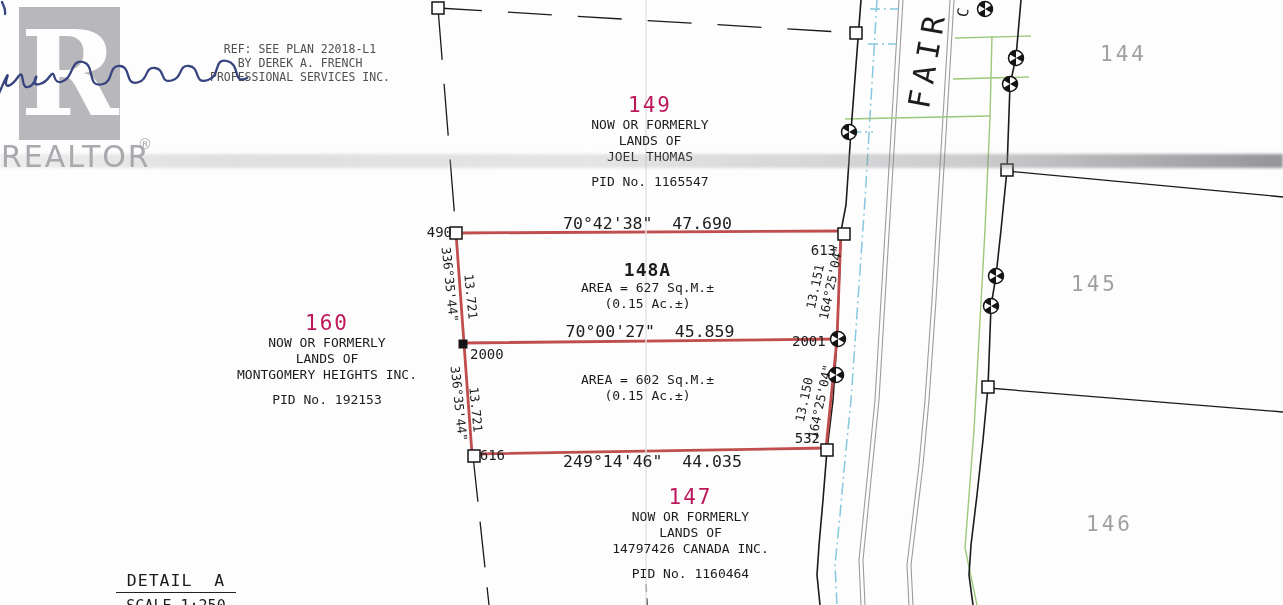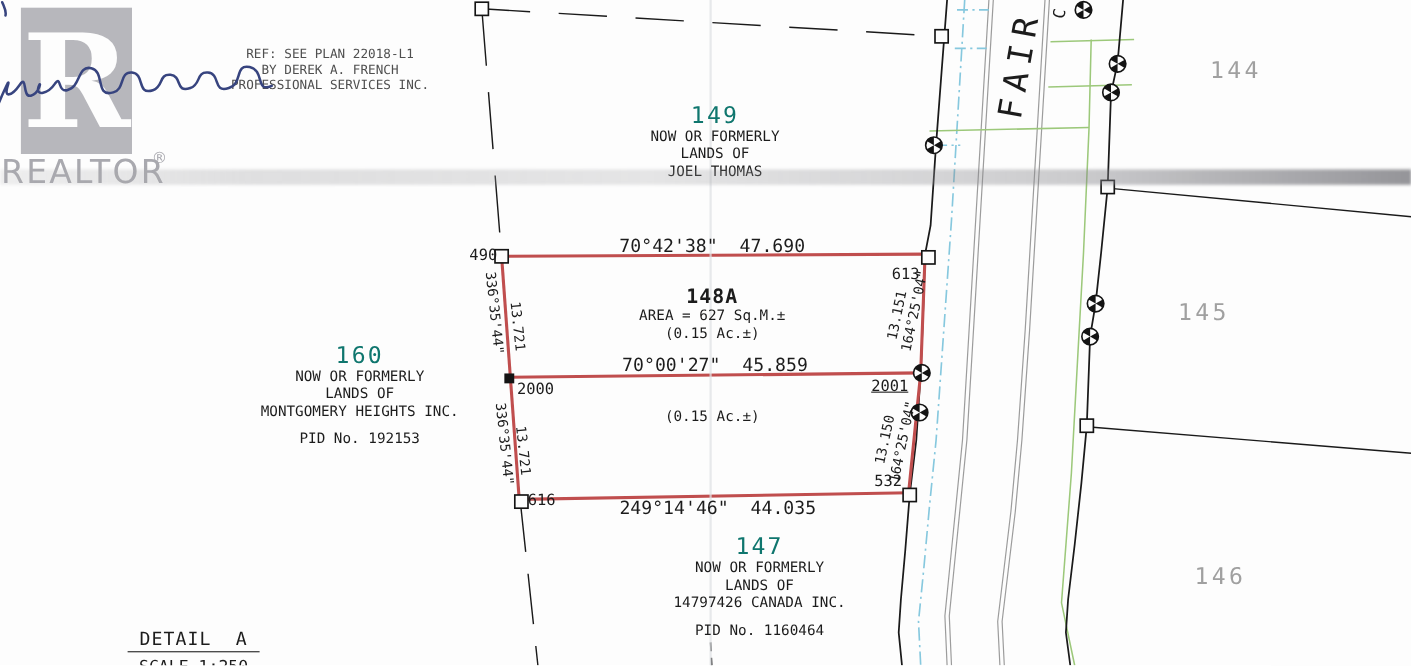--- a/index.html
+++ b/index.html
@@ -8,21 +8,21 @@
   svg{position:absolute;left:0;top:0;}
   .t{position:absolute;white-space:pre;color:#1c1c1c;}
   .c{text-align:center;}
   .r{text-align:right;}
   .s11{font-size:11.5px;line-height:1.2;color:#4f4f4f;}
   .s13{font-size:13px;line-height:1.22;}
   .s14{font-size:14px;}
   .dim{font-size:16.5px;}
   .rotdim{font-size:12.5px;transform-origin:center;}
   .lotname{font-size:18px;font-weight:bold;letter-spacing:1px;}
-  .bignum{font-size:21px;color:#0f766e;letter-spacing:2px;}
+  .bignum{font-size:21px;color:#be185d;letter-spacing:2px;}
   .eastnum{font-size:21px;color:#a0a0a0;letter-spacing:3px;}
   .block{position:absolute;text-align:center;}
   .block div{white-space:pre;}
   .pid{margin-top:9px;}
   
   #wm-block{position:absolute;left:19px;top:7px;width:101px;height:133px;background:#b7b7bc;}
   #wm-letter{position:absolute;left:0;top:0;width:101px;height:133px;line-height:133px;text-align:center;
              font-family:"DejaVu Serif",serif;font-weight:bold;font-size:118px;color:#fdfdfd;}
   #wm-brand{position:absolute;left:1px;top:139px;width:150px;font-family:"DejaVu Sans",sans-serif;
             font-size:30px;letter-spacing:2px;color:#a9a9af;}
@@ -138,70 +138,72 @@
     <div>REF: SEE PLAN 22018-L1</div>
     <div>BY DEREK A. FRENCH</div>
     <div>PROFESSIONAL SERVICES INC.</div>
   </div>
 
   <div class="block" style="left:545px;top:93px;width:210px;">
     <div class="bignum">149</div>
     <div class="s13">NOW OR FORMERLY</div>
     <div class="s13">LANDS OF</div>
     <div class="s13">JOEL THOMAS</div>
+    <div class="s13 pid">PID No. 1165547</div>
   </div>
 
   <div class="block" style="left:222px;top:311px;width:210px;">
     <div class="bignum">160</div>
     <div class="s13">NOW OR FORMERLY</div>
     <div class="s13">LANDS OF</div>
     <div class="s13">MONTGOMERY HEIGHTS INC.</div>
     <div class="s13 pid">PID No. 192153</div>
   </div>
 
   <div class="block" style="left:588px;top:485px;width:205px;">
     <div class="bignum">147</div>
     <div class="s13">NOW OR FORMERLY</div>
     <div class="s13">LANDS OF</div>
     <div class="s13">14797426 CANADA INC.</div>
     <div class="s13 pid">PID No. 1160464</div>
   </div>
 
-  <div class="t eastnum" style="left:1100px;top:42px;width:50px;margin-top:10px;">144</div>
+  <div class="t eastnum" style="left:1100px;top:42px;width:50px;">144</div>
   <div class="t eastnum" style="left:1071px;top:272px;width:50px;">145</div>
   <div class="t eastnum" style="left:1086px;top:512px;width:50px;">146</div>
 
   <div class="block" style="left:540px;top:259px;width:215px;">
     <div class="lotname">148A</div>
     <div class="s13">AREA = 627 Sq.M.±</div>
     <div class="s13">(0.15 Ac.±)</div>
   </div>
 
   <div class="block" style="left:540px;top:372px;width:215px;">
+    <div class="s13">AREA = 602 Sq.M.±</div>
     <div class="s13">(0.15 Ac.±)</div>
   </div>
 
   <div class="t dim c" style="left:495px;top:214px;width:305px;">70°42'38"  47.690</div>
   <div class="t dim c" style="left:495px;top:322px;width:310px;">70°00'27"  45.859</div>
   <div class="t dim c" style="left:495px;top:452px;width:315px;">249°14'46"  44.035</div>
 
   <div class="t rotdim c" style="left:402px;top:277px;width:96px;transform:rotate(84deg);">336°35'44"</div>
   <div class="t rotdim c" style="left:435px;top:289px;width:72px;transform:rotate(84deg);">13.721</div>
   <div class="t rotdim c" style="left:411px;top:396px;width:96px;transform:rotate(84deg);">336°35'44"</div>
   <div class="t rotdim c" style="left:440px;top:402px;width:72px;transform:rotate(84deg);">13.721</div>
 
   <div class="t rotdim c" style="left:779px;top:279px;width:72px;transform:rotate(-78deg);">13.151</div>
   <div class="t rotdim c" style="left:783px;top:275px;width:96px;transform:rotate(-78deg);">164°25'04"</div>
   <div class="t rotdim c" style="left:768px;top:392px;width:72px;transform:rotate(-78deg);">13.150</div>
   <div class="t rotdim c" style="left:772px;top:394px;width:96px;transform:rotate(-78deg);">164°25'04"</div>
 
   <div class="t s14 r" style="left:418px;top:224px;width:34px;">490</div>
   <div class="t s14 r" style="left:802px;top:218px;width:34px;margin-top:24px;">613</div>
   <div class="t s14" style="left:470px;top:346px;width:48px;">2000</div>
-  <div class="t s14" style="left:792px;top:343px;width:44px;text-decoration:underline;">2001</div>
+  <div class="t s14" style="left:792px;top:333px;width:44px;">2001</div>
   <div class="t s14 r" style="left:436px;top:447px;width:32px;margin-left:37px;">616</div>
   <div class="t s14 r" style="left:788px;top:430px;width:32px;">532</div>
 
   <div id="street-name" class="t c" style="left:860px;top:41px;width:134px;">FAIR</div>
   <div id="street-cut" class="t" style="left:954px;top:-2px;width:20px;">C</div>
 
   <div id="detail-title" class="t c" style="left:116px;top:571px;width:120px;">DETAIL  A</div>
   <div id="detail-scale" class="t c" style="left:117px;top:597px;width:118px;">SCALE 1:250</div>
 
   <svg width="270" height="115" style="left:-2px;top:0;z-index:5;">

